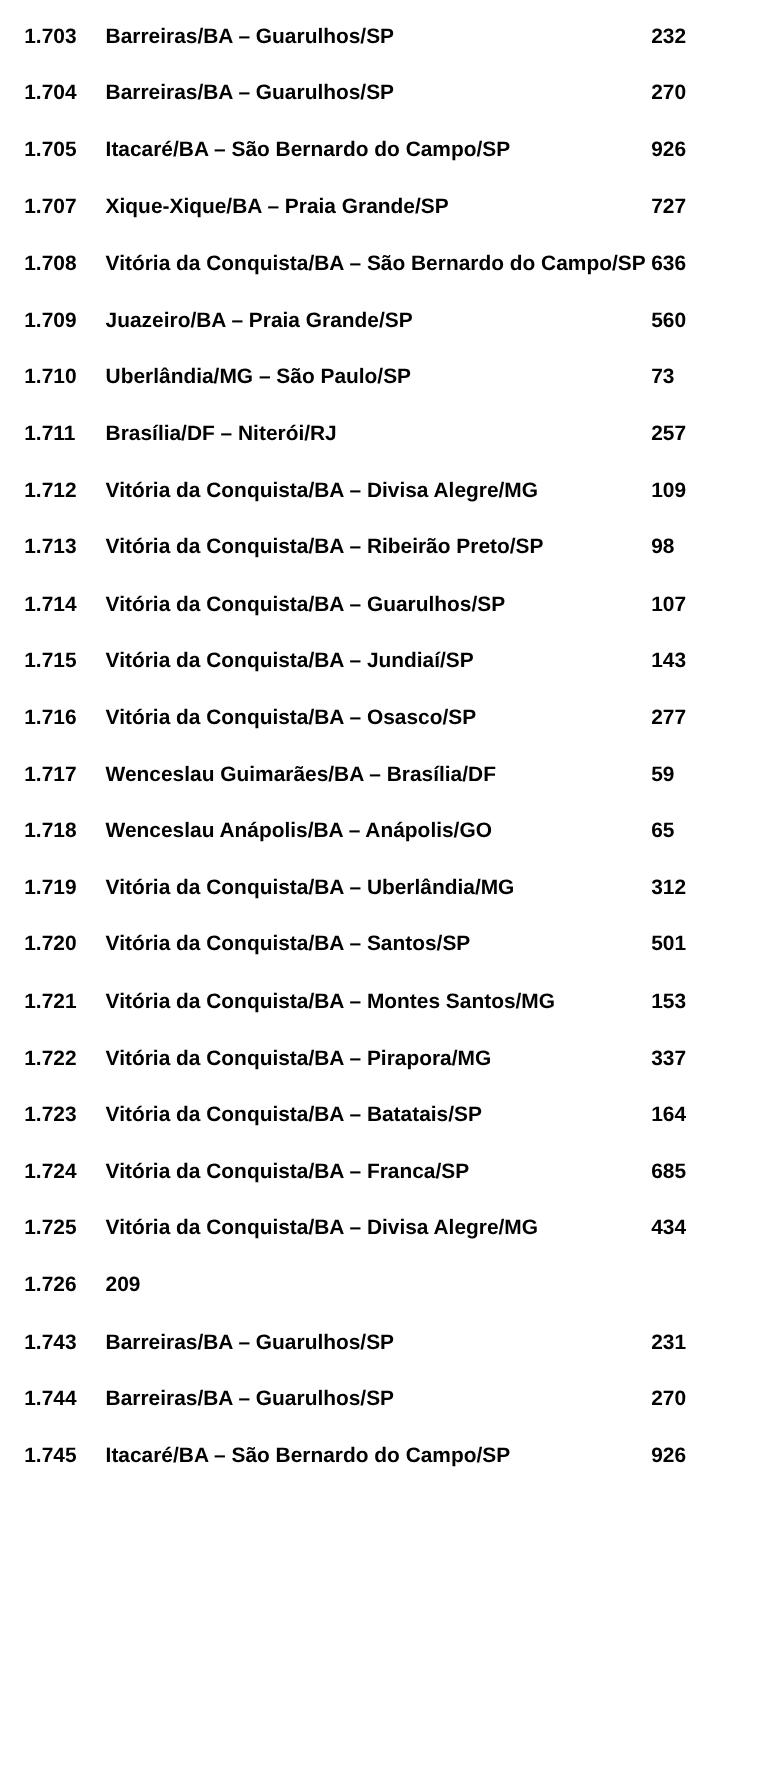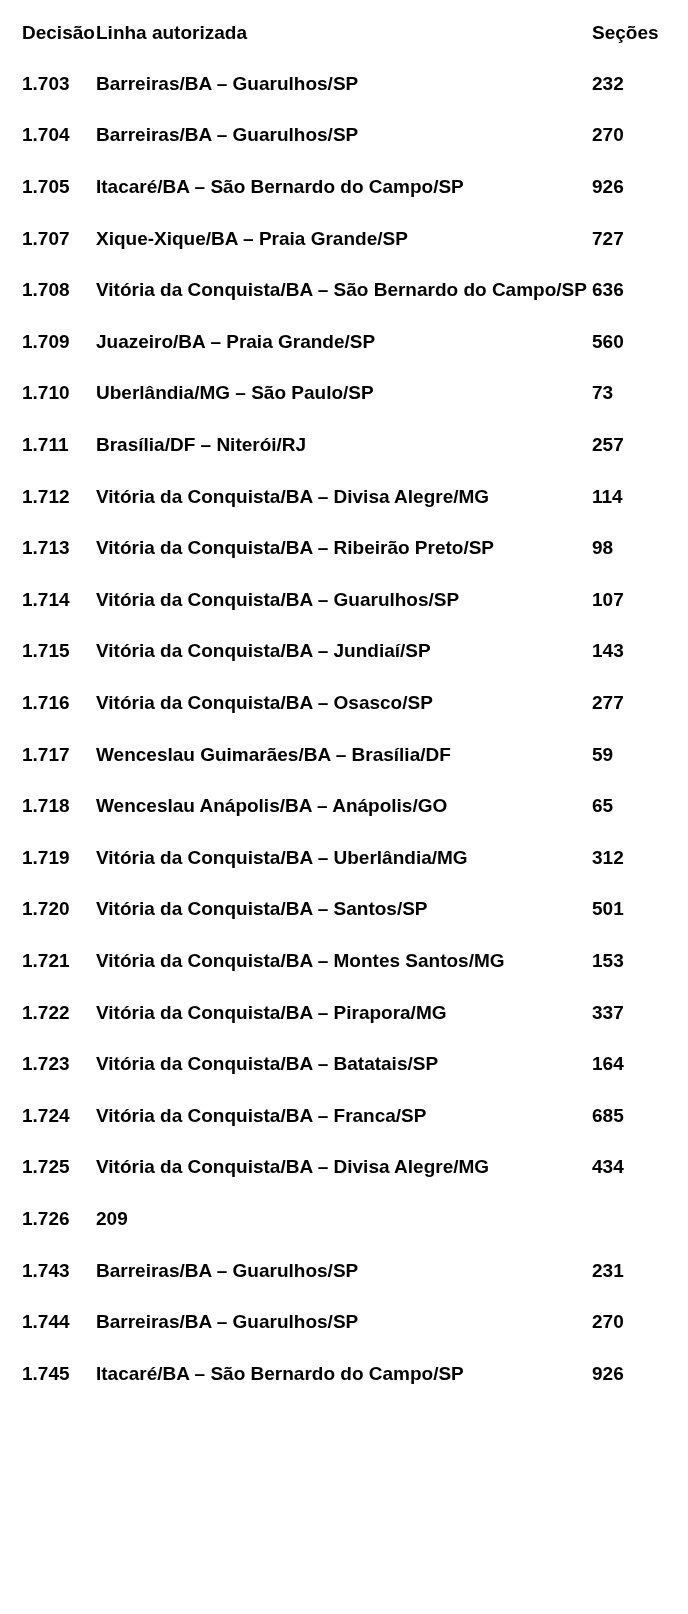--- a/index.html
+++ b/index.html
@@ -37,25 +37,20 @@
   }
   .cell, .th {
     overflow: visible;
     line-height: 1.15;
   }
 </style>
 </head>
 <body>
 
 <div class="page">
-  <div class="thead">
-    <div class="th">Decisão</div>
-    <div class="th">Linha autorizada</div>
-    <div class="th">Seções</div>
-  </div>
   <div>
       <div class="row">
         <div class="cell">1.703</div>
         <div class="cell">Barreiras/BA – Guarulhos/SP</div>
         <div class="cell">232</div>
       </div>
       <div class="row">
         <div class="cell">1.704</div>
         <div class="cell">Barreiras/BA – Guarulhos/SP</div>
         <div class="cell">270</div>
@@ -86,21 +81,21 @@
         <div class="cell">73</div>
       </div>
       <div class="row">
         <div class="cell">1.711</div>
         <div class="cell">Brasília/DF – Niterói/RJ</div>
         <div class="cell">257</div>
       </div>
       <div class="row">
         <div class="cell">1.712</div>
         <div class="cell">Vitória da Conquista/BA – Divisa Alegre/MG</div>
-        <div class="cell">114</div>
+        <div class="cell">109</div>
       </div>
       <div class="row">
         <div class="cell">1.713</div>
         <div class="cell">Vitória da Conquista/BA – Ribeirão Preto/SP</div>
         <div class="cell">98</div>
       </div>
       <div class="row">
         <div class="cell">1.714</div>
         <div class="cell">Vitória da Conquista/BA – Guarulhos/SP</div>
         <div class="cell">107</div>

